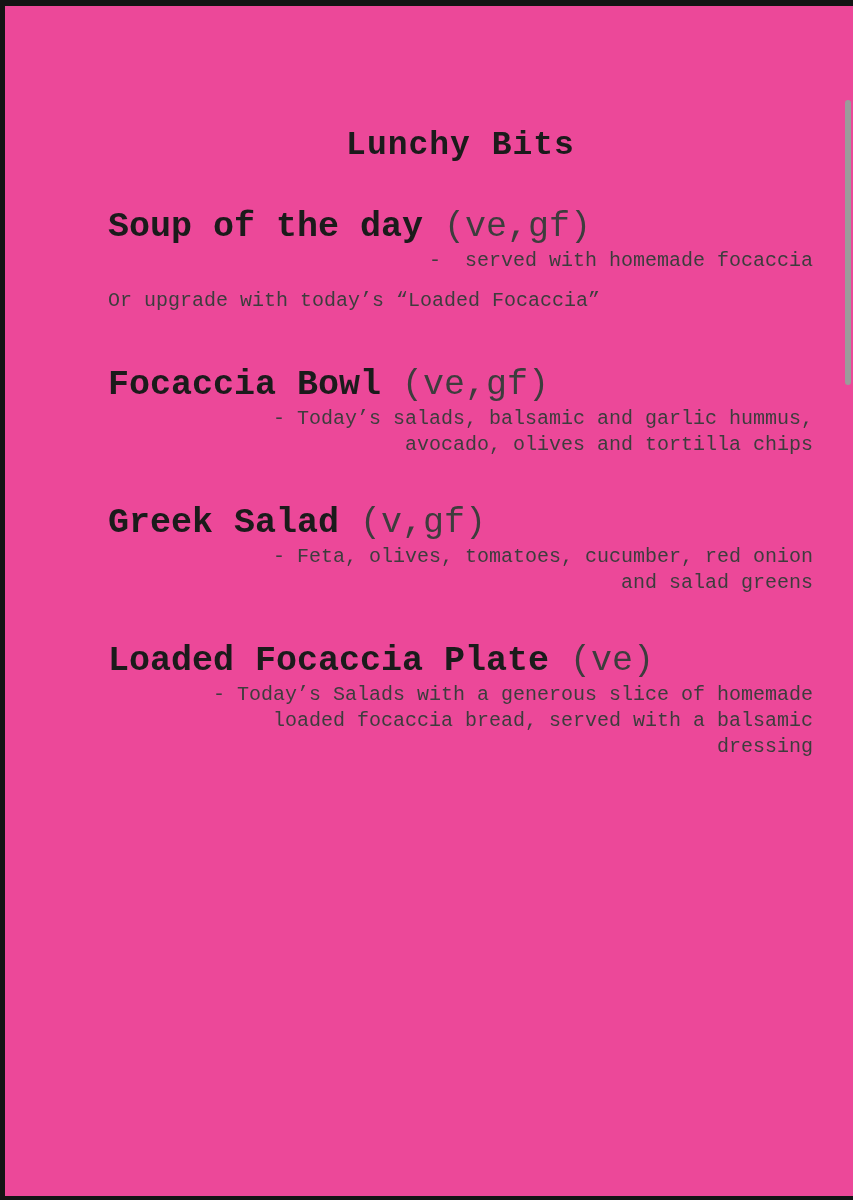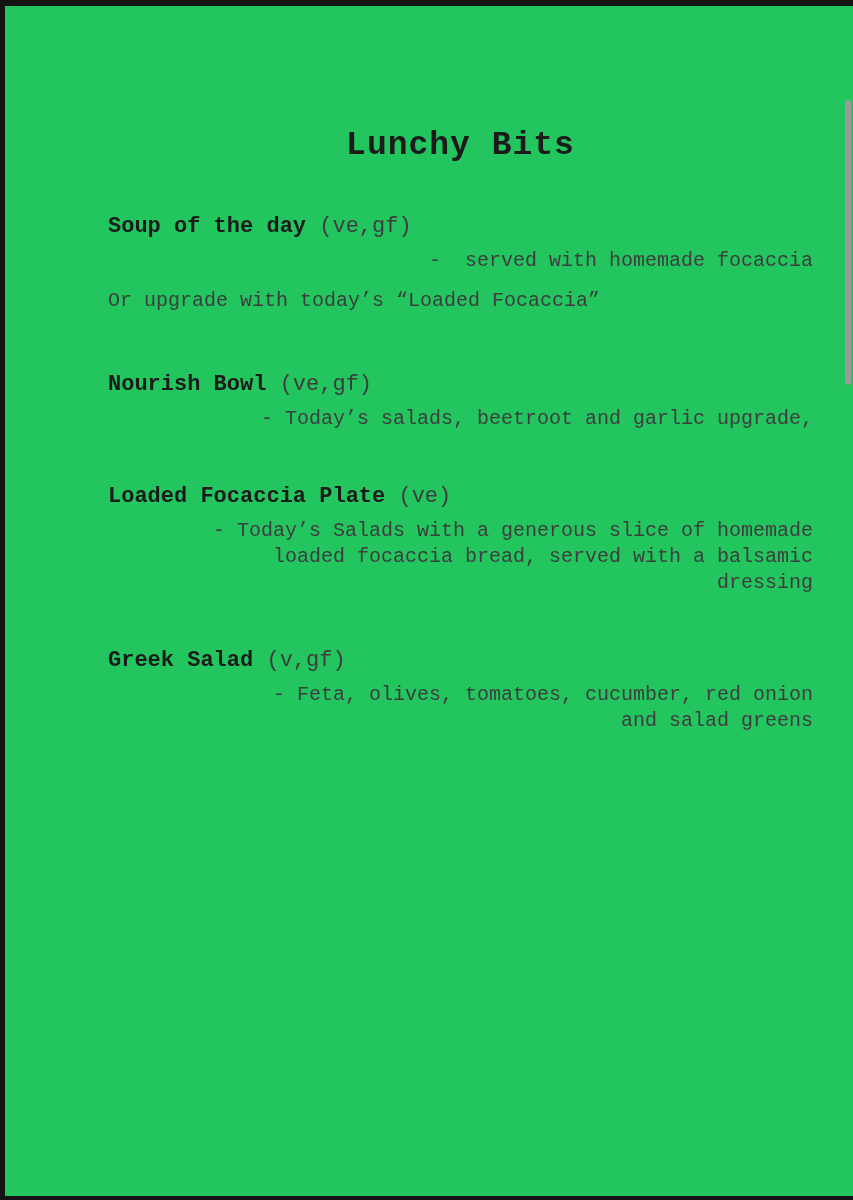--- a/index.html
+++ b/index.html
@@ -7,21 +7,21 @@
     position: relative;
     width: 853px;
     height: 1200px;
     background: #ffffff;
     overflow: hidden;
     font-family: "Liberation Mono", "DejaVu Sans Mono", monospace;
   }
   .page {
     position: absolute;
     inset: 0;
-    background: #22c55e;
+    background: #ec4899;
     border-top: 6px solid #141414;
     border-left: 5px solid #141414;
     border-bottom: 4px solid #141414;
     box-sizing: border-box;
   }
   .scrollbar-thumb {
     position: absolute;
     right: 2px;
     top: 100px;
     width: 6px;
@@ -41,21 +41,21 @@
     font-weight: bold;
     color: #1b1b1b;
     letter-spacing: 1px;
   }
   .section { margin: 0; }
   .section.s1 { margin-top: 46px; }
   .section.s2 { margin-top: 56px; }
   .section.s3 { margin-top: 50px; }
   .section.s4 { margin-top: 50px; }
   .item-heading {
-    font-size: 22px;
+    font-size: 35px;
     line-height: 30px;
     white-space: pre;
     margin-bottom: 6px;
   }
   .item-name {
     font-weight: bold;
     color: #1b1b1b;
   }
   .item-diet {
     font-weight: normal;
@@ -85,33 +85,34 @@
 
       <div class="doc-title">Lunchy Bits</div>
 
       <div class="section s1">
         <div class="item-heading"><span class="item-name">Soup of the day</span><span class="item-diet"> (ve,gf)</span></div>
         <div class="item-line">-  served with homemade focaccia</div>
         <div class="item-note">Or upgrade with today’s “Loaded Focaccia”</div>
       </div>
 
       <div class="section s2">
-        <div class="item-heading"><span class="item-name">Nourish Bowl</span><span class="item-diet"> (ve,gf)</span></div>
-        <div class="item-line">  - Today’s salads, beetroot and garlic upgrade,</div>
+        <div class="item-heading"><span class="item-name">Focaccia Bowl</span><span class="item-diet"> (ve,gf)</span></div>
+        <div class="item-line">  - Today’s salads, balsamic and garlic hummus,</div>
+        <div class="item-line">    avocado, olives and tortilla chips</div>
+      </div>
+
+      <div class="section s3">
+        <div class="item-heading"><span class="item-name">Greek Salad</span><span class="item-diet"> (v,gf)</span></div>
+        <div class="item-line">  - Feta, olives, tomatoes, cucumber, red onion</div>
+        <div class="item-line">    and salad greens</div>
       </div>
 
       <div class="section s4">
         <div class="item-heading"><span class="item-name">Loaded Focaccia Plate</span><span class="item-diet"> (ve)</span></div>
         <div class="item-line">  - Today’s Salads with a generous slice of homemade</div>
         <div class="item-line">    loaded focaccia bread, served with a balsamic</div>
         <div class="item-line">    dressing</div>
       </div>
 
-      <div class="section s3">
-        <div class="item-heading"><span class="item-name">Greek Salad</span><span class="item-diet"> (v,gf)</span></div>
-        <div class="item-line">  - Feta, olives, tomatoes, cucumber, red onion</div>
-        <div class="item-line">    and salad greens</div>
-      </div>
-
     </div>
   </div>
   <div class="scrollbar-thumb"></div>
 </div>
 
 </body></html>

